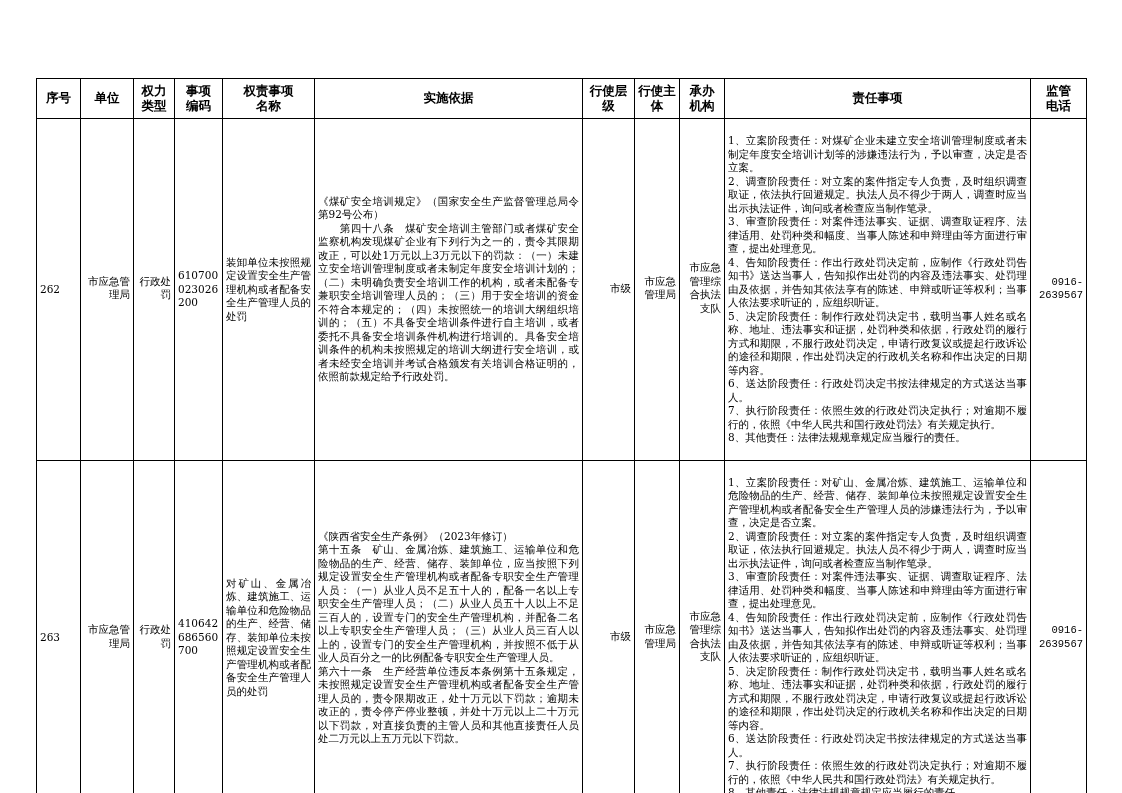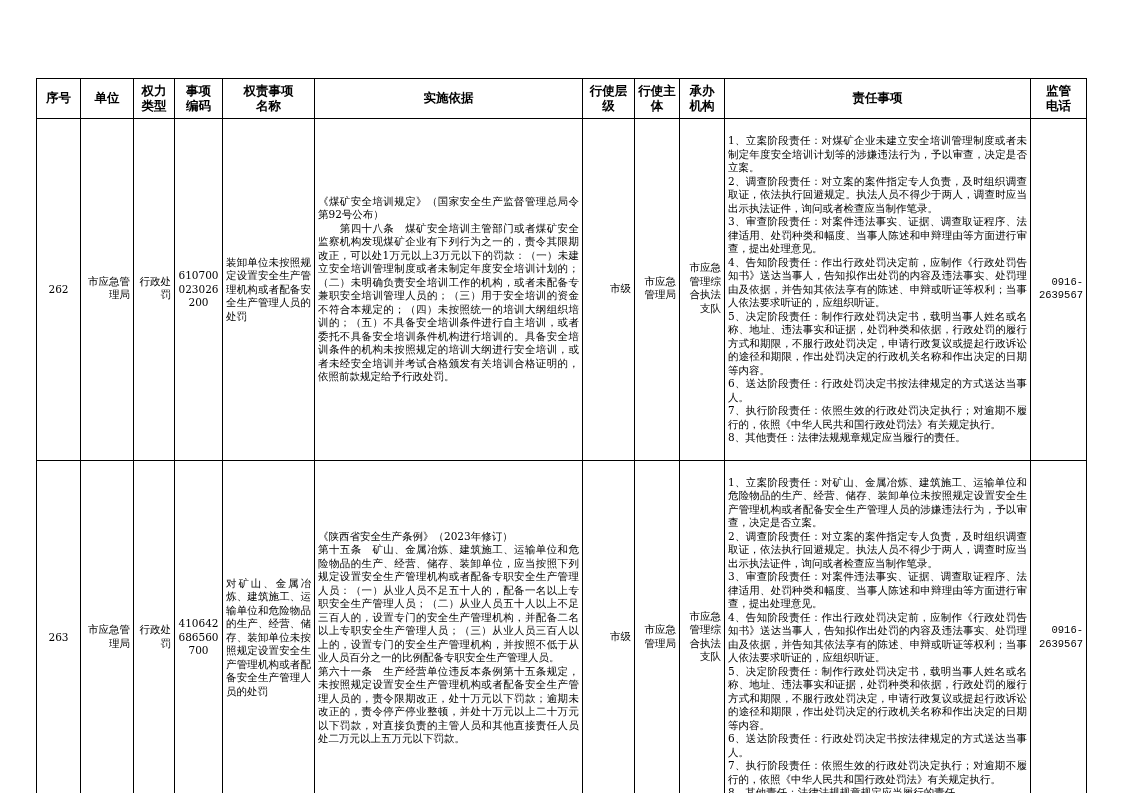--- a/index.html
+++ b/index.html
@@ -3,21 +3,21 @@
 <meta charset="utf-8">
 <style>
   html,body{margin:0;padding:0;background:#ffffff;}
   body{width:1122px;height:793px;position:relative;font-family:"DejaVu Serif","Liberation Serif",serif;color:#000;}
   .sheet{position:absolute;left:36px;top:78px;width:1050px;}
   table{border-collapse:collapse;table-layout:fixed;width:1050px;}
   td,th{border:1px solid #000;vertical-align:middle;overflow:hidden;}
   th{font-family:"DejaVu Sans","Liberation Sans",sans-serif;font-weight:bold;font-size:12.5px;line-height:1.15;text-align:center;padding:2px 1px;white-space:pre-line;margin-top:8px;}
   td{font-size:10.5px;line-height:13.5px;padding:15px 3px;}
   .c-center{text-align:right;font-family:Liberation Mono, monospace;}
-  .c-left{text-align:center;}
+  .c-left{text-align:left;}
   .c-just{text-align:justify;text-justify:inter-ideograph;}
   .prewrap{white-space:pre-wrap;word-break:break-word;}
   .code{word-break:break-all;letter-spacing:0;}
   .row-high td{height:301px;}
   .row-high2 td{height:303px;}
   .hdr-row th{height:35px;}
 </style>
 </head>
 <body>
 

